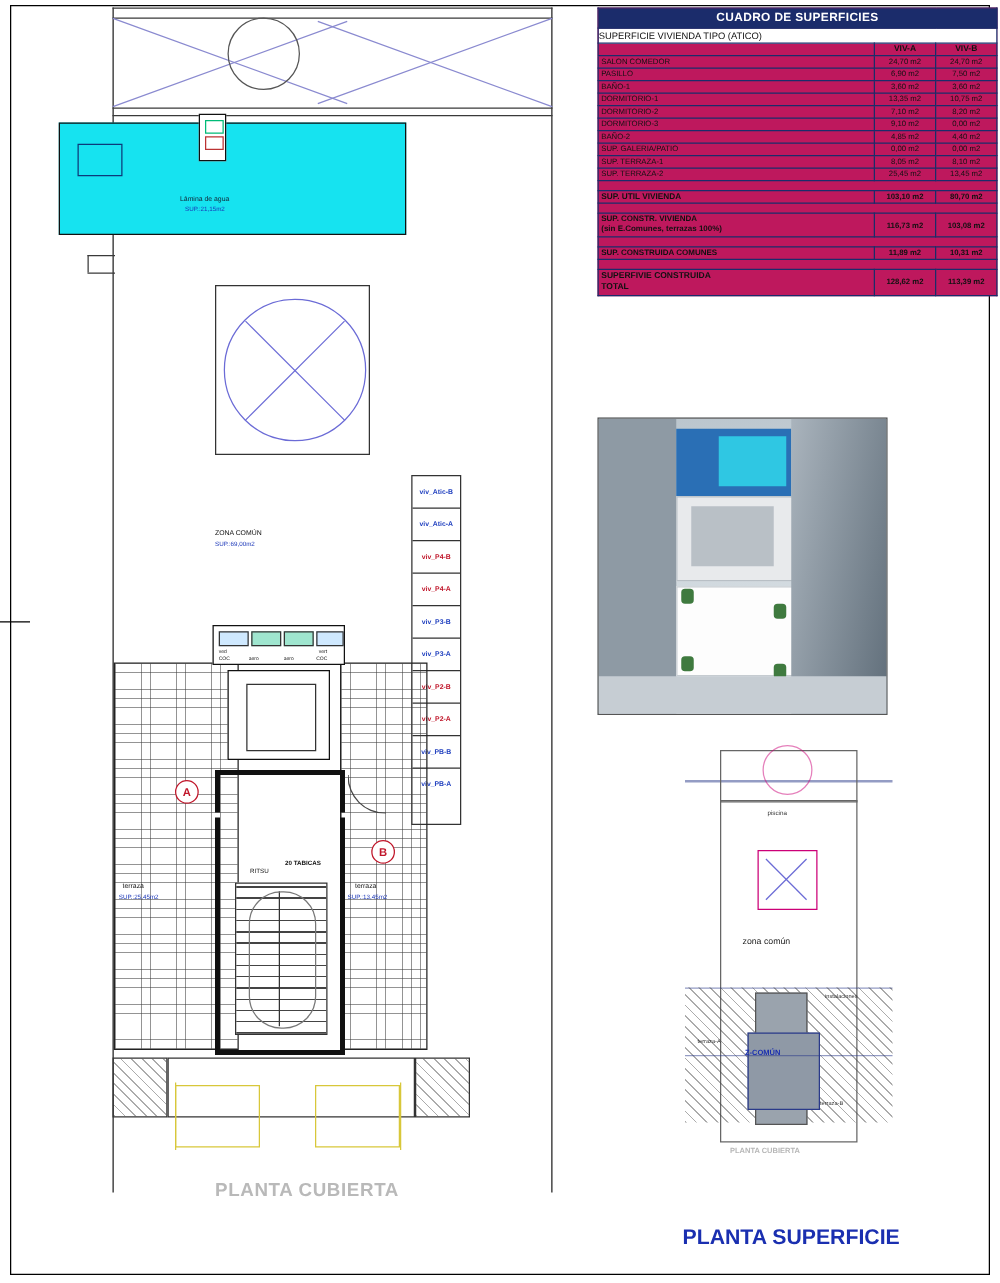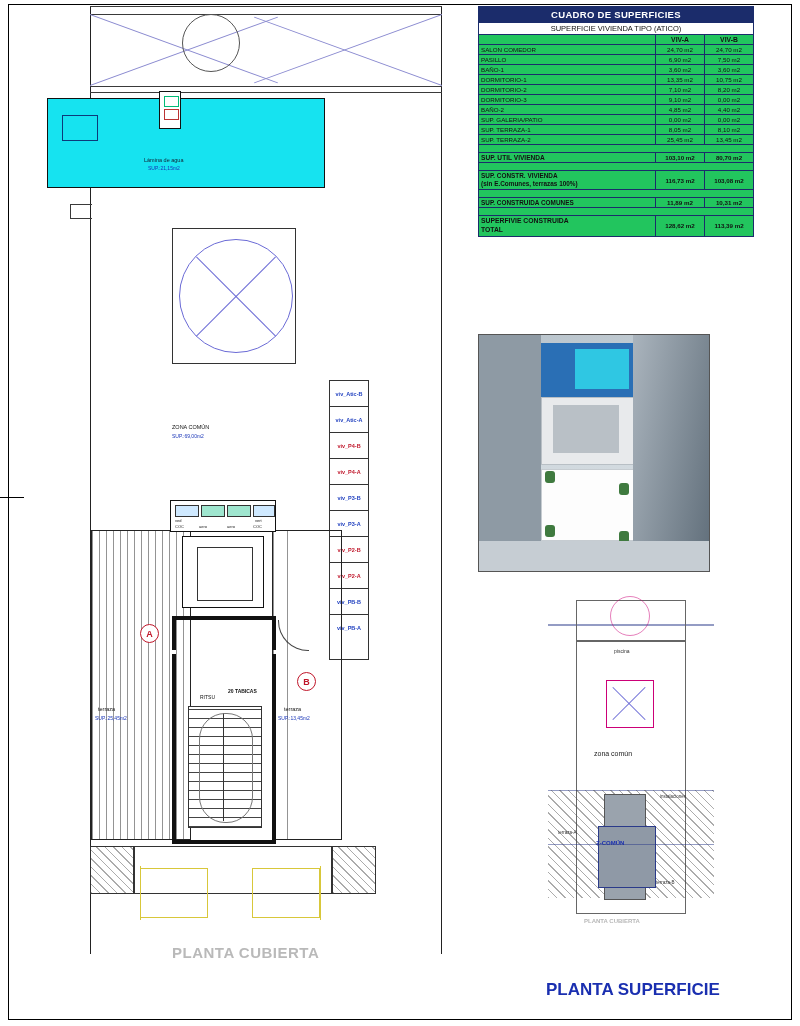--- a/index.html
+++ b/index.html
@@ -54,23 +54,23 @@
   
   .balc{position:absolute;border:1px solid #d8c73a;box-sizing:border-box;}
 
   
   #plan-caption{position:absolute;left:150px;top:938px;color:#b9b9b9;font-size:15px;font-weight:bold;letter-spacing:.5px;}
 
   
   #right-col{position:absolute;left:478px;top:6px;width:280px;}
 
   
-  #surface-table{width:276px;border:1px solid #1b2c6b;border-collapse:collapse;background:#22c55e;}
+  #surface-table{width:320px;border:1px solid #1b2c6b;border-collapse:collapse;background:#be185d;}
   #surface-table .hdr1{background:#1b2c6b;color:#fff;font-size:9.5px;font-weight:bold;text-align:center;padding:2px 0;letter-spacing:.3px;}
-  #surface-table .hdr2{background:#fff;color:#111;font-size:7.5px;text-align:center;padding:1px 0;border-bottom:1px solid #1b2c6b;}
+  #surface-table .hdr2{background:#fff;color:#111;font-size:7.5px;text-align:left;padding:1px 0;border-bottom:1px solid #1b2c6b;}
   #surface-table th,#surface-table td{border:1px solid #1b2c6b;font-size:6.2px;padding:1px 2px;color:#111;}
   #surface-table th{font-weight:bold;text-align:center;font-size:6.8px;}
   #surface-table td.lbl{text-align:left;}
   #surface-table td.val{text-align:center;width:44px;}
   .rowgap td{border-left:none;border-right:none;border-bottom:none;height:4px;padding:0;}
   .blue-lbl{color:#1b2c6b;font-weight:bold;}
   .orange-lbl{color:#b45f06;font-weight:bold;}
 
   
   #render{position:absolute;left:478px;top:334px;width:232px;height:238px;border:1px solid #555;box-sizing:border-box;background:#cfd6dc;overflow:hidden;}

